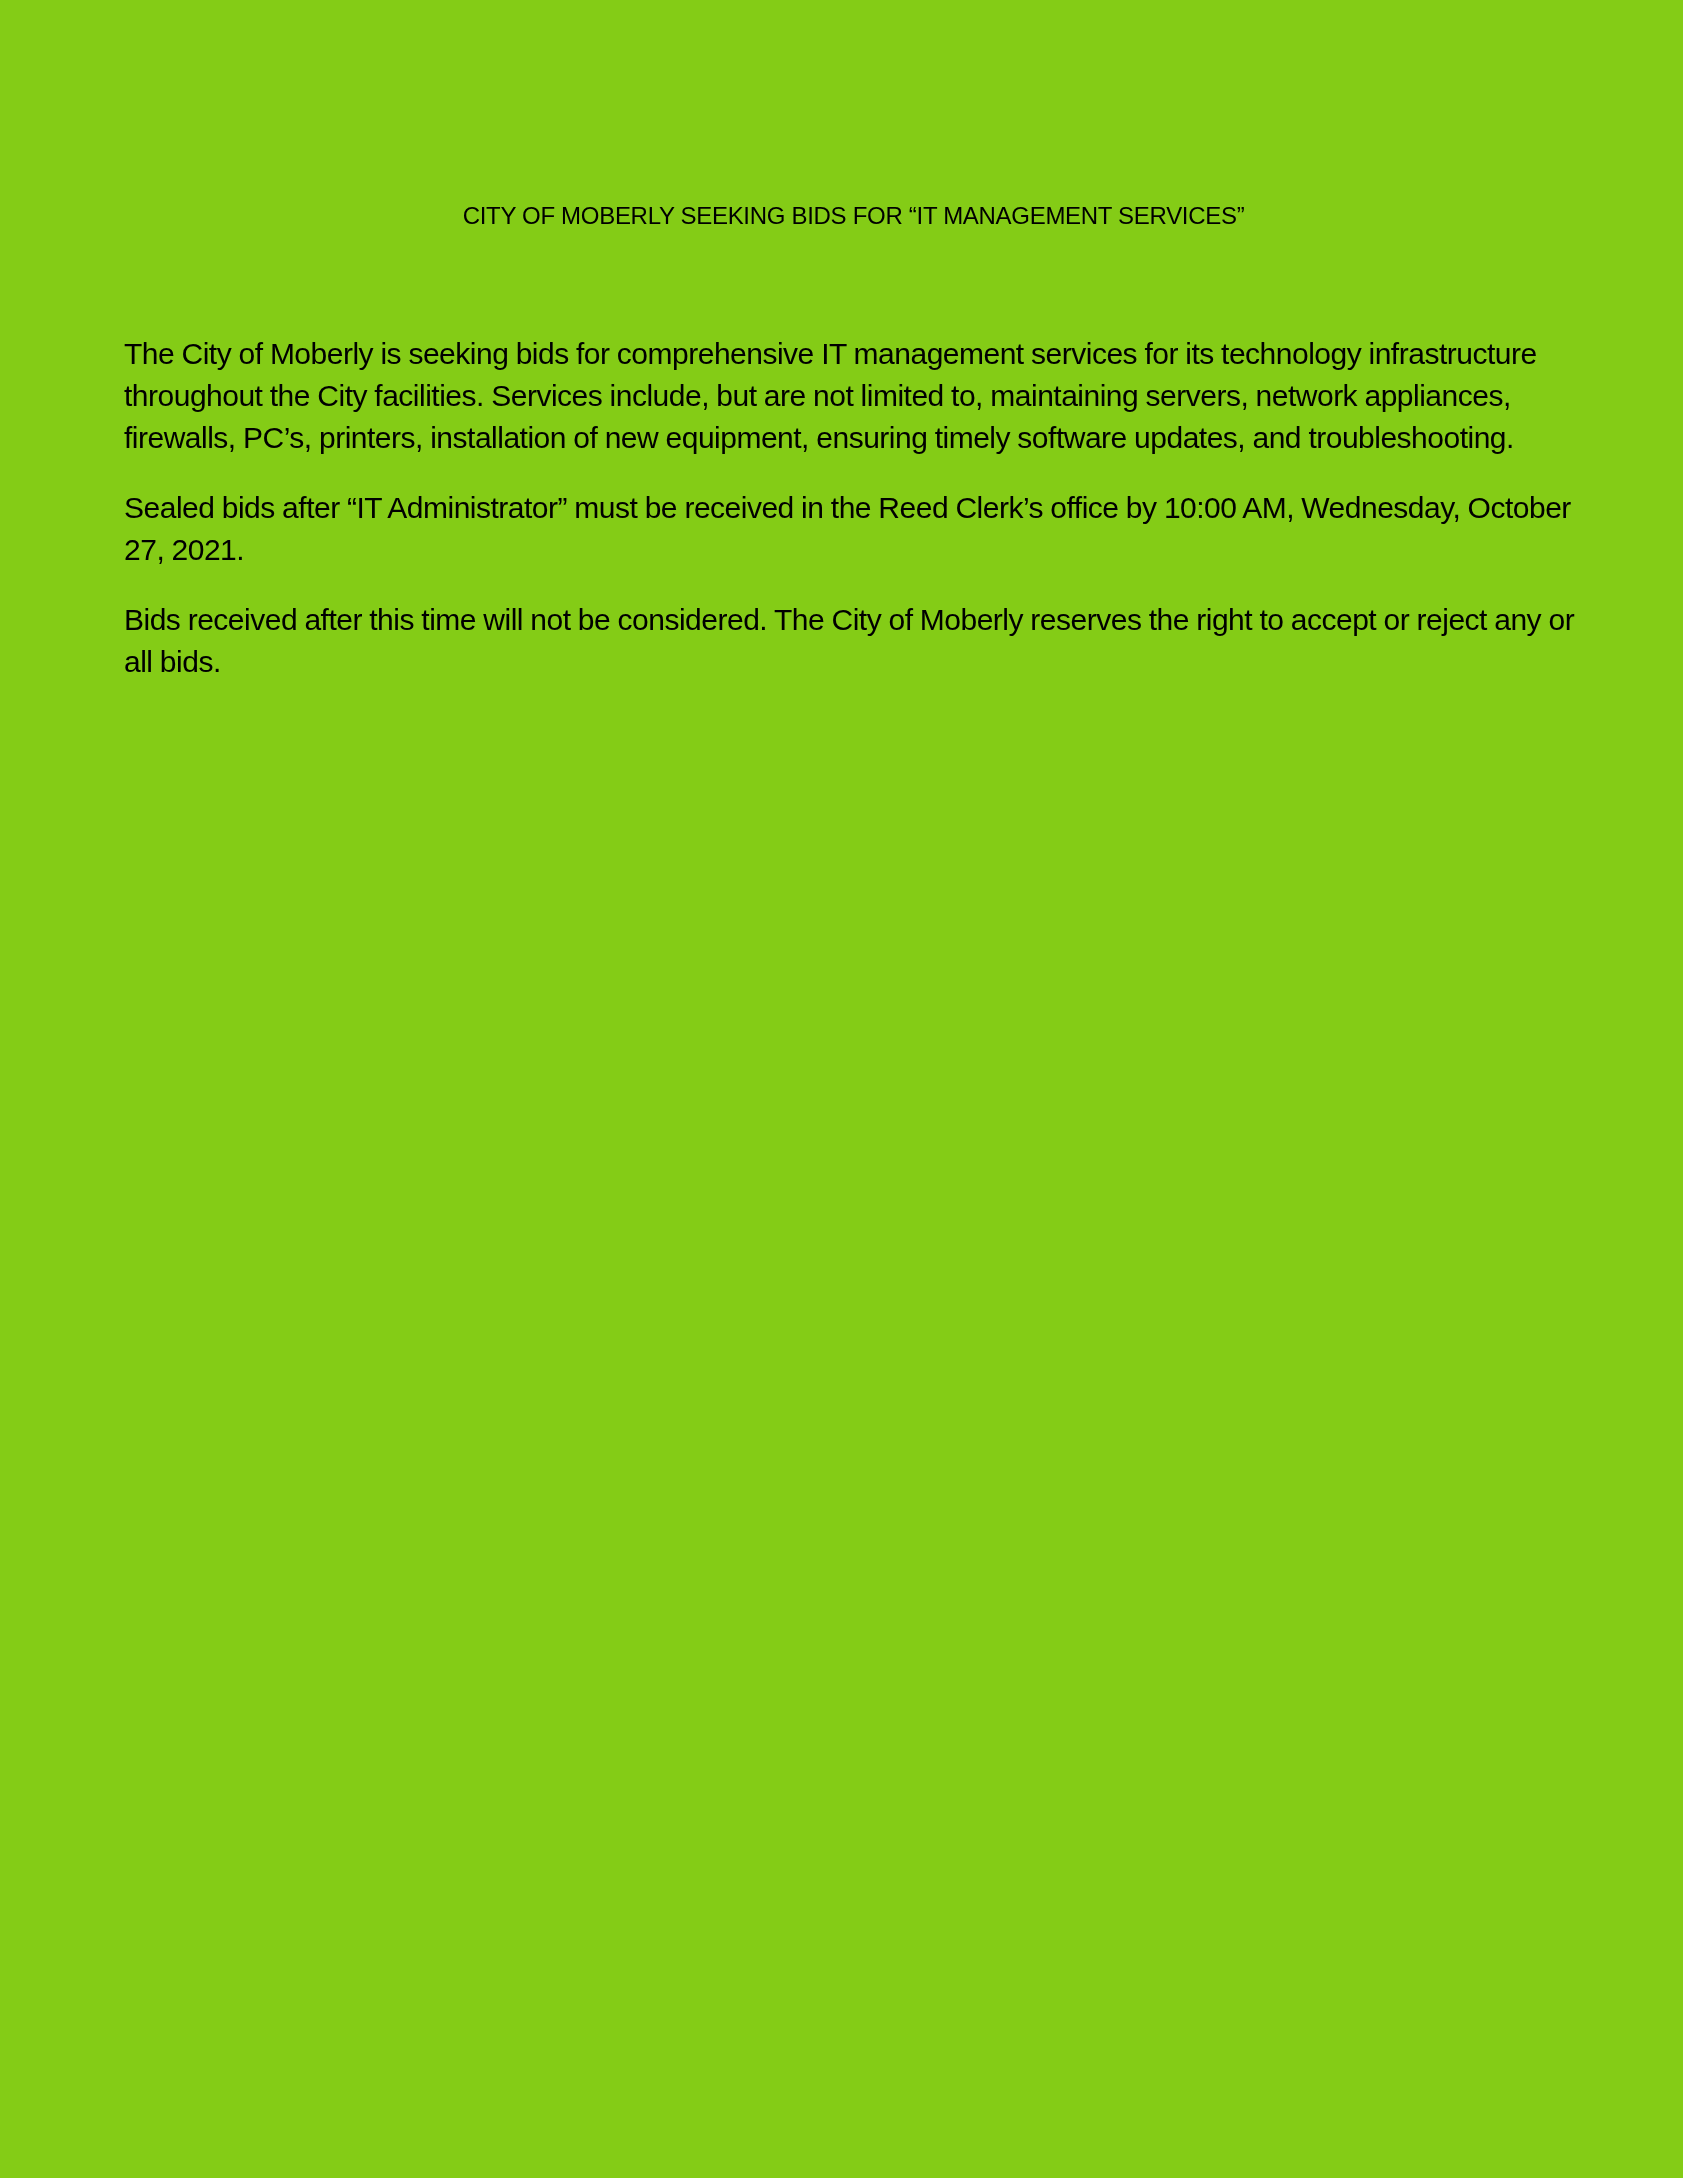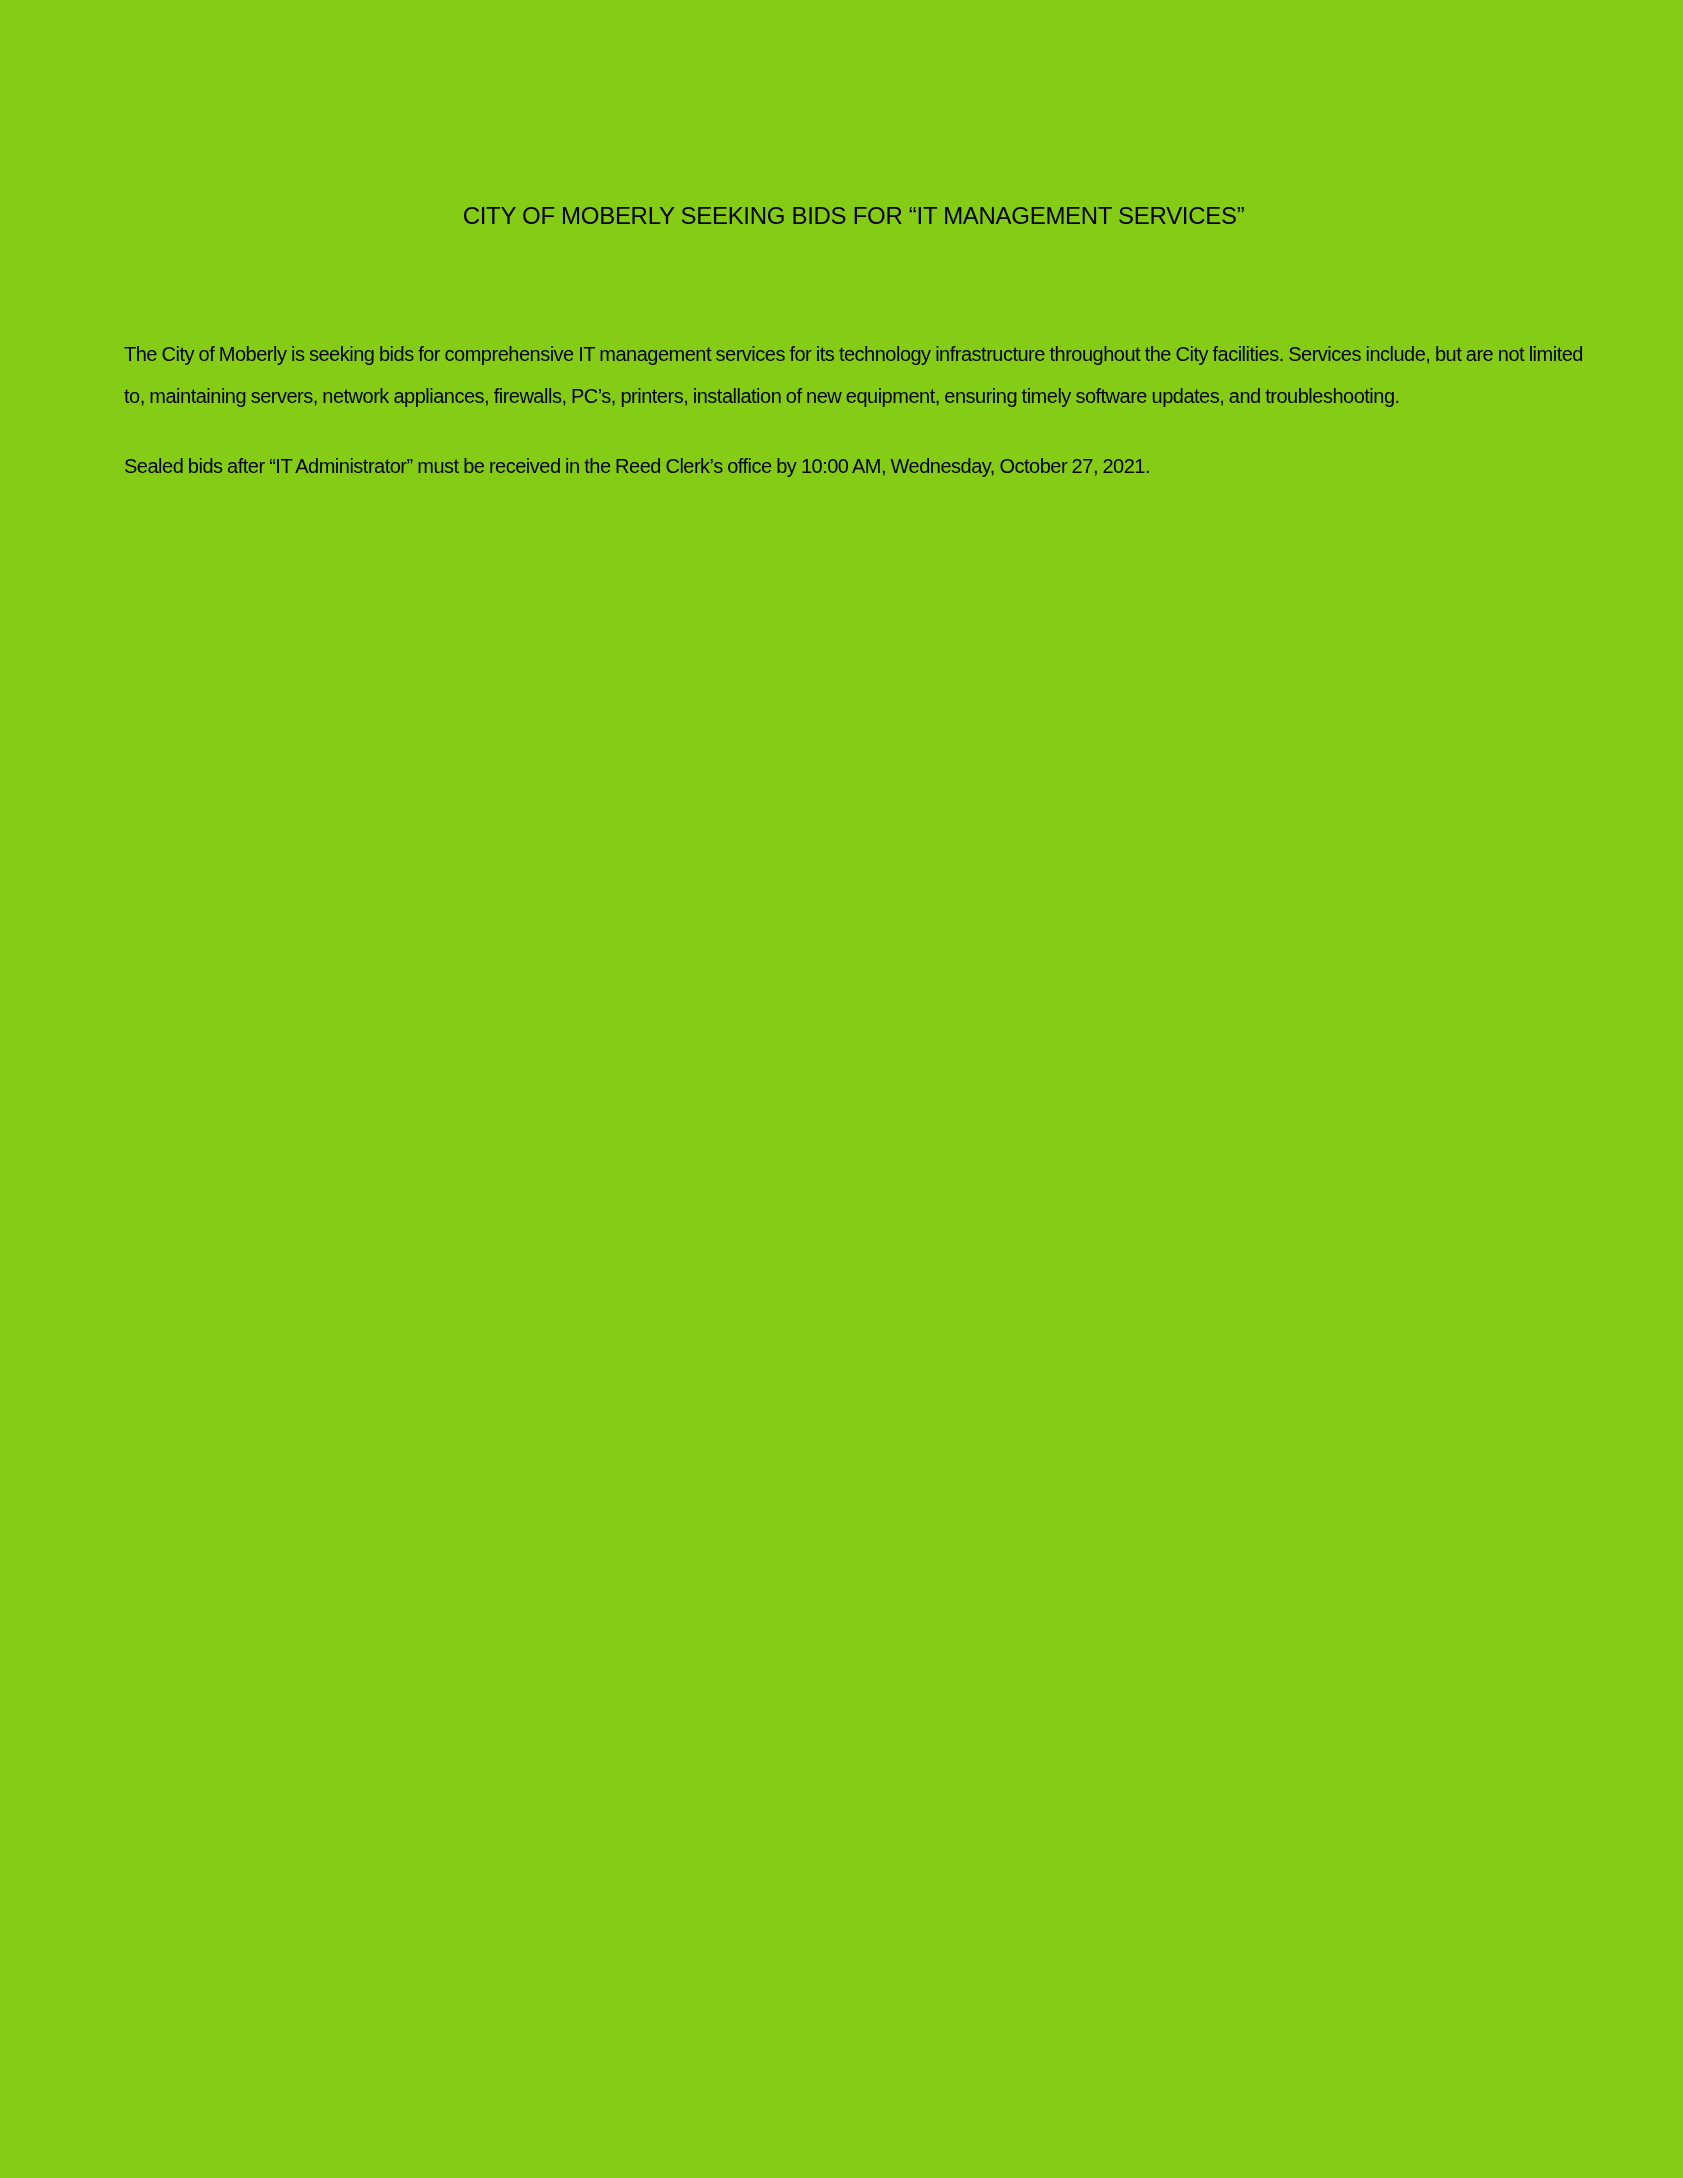--- a/index.html
+++ b/index.html
@@ -33,21 +33,21 @@
       letter-spacing: -0.3px;
       line-height: 32px;
     }
     .body {
       position: absolute;
       left: 124px;
       top: 333px;
       width: 1465px;
     }
     .para {
-      font-size: 20px;
+      font-size: 30px;
       line-height: 42px;
       margin: 0 0 28px 0;
       letter-spacing: -0.5px;
       word-spacing: -0.5px;
     }
     .para b {
       font-weight: normal;
       margin-top: 24px;
     }
   </style>
@@ -56,15 +56,16 @@
 
 <div class="page">
   <div class="title">CITY OF MOBERLY SEEKING BIDS FOR “IT MANAGEMENT SERVICES”</div>
 
   <div class="body">
     <p class="para">The City of Moberly is seeking bids for comprehensive IT management services for its technology infrastructure throughout the City facilities. Services include, but are not limited to, maintaining servers, network appliances, firewalls, PC’s, printers, installation of new equipment, ensuring timely software updates, and troubleshooting.</p>
 
 
     <p class="para"><span> Sealed bids after “</span><b>IT Administrator</b><span>” must be received in the Reed Clerk’s office by </span><b>10:00 AM, Wednesday, October 27</b><span>, </span><b>2021</b><span>.</span></p>
 
+    <p class="para">Bids received after this time will not be considered. The City of Moberly reserves the right to accept or reject any or all bids.</p>
   </div>
 </div>
 
 
 </body></html>

